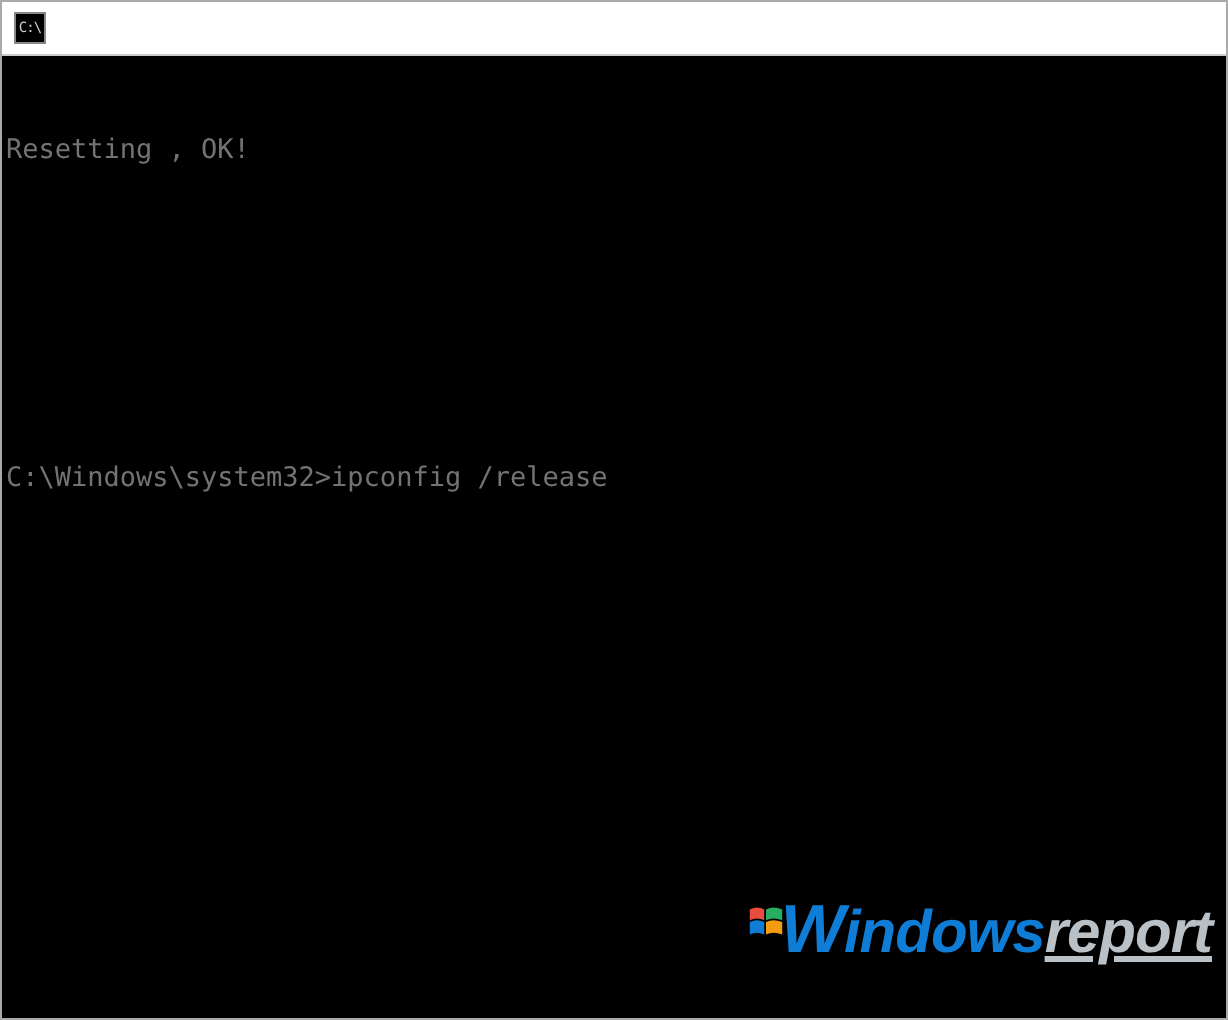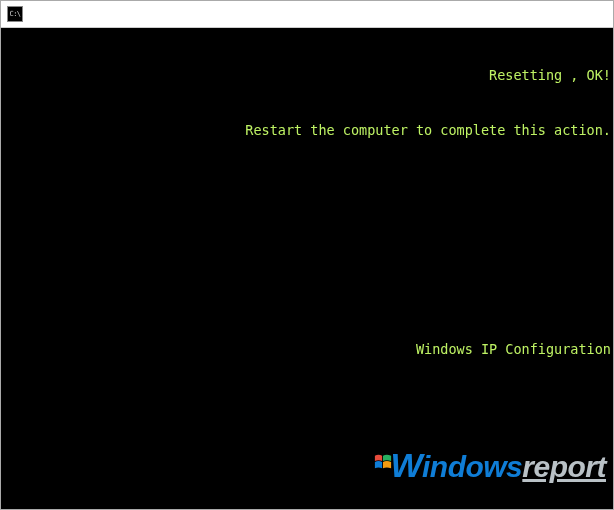--- a/index.html
+++ b/index.html
@@ -41,28 +41,27 @@
       font-size: 7px;
       color: #ccc;
       font-family: monospace;
       line-height: 1;
       border: 1px solid #888;
       letter-spacing: -0.5px;
     }
     .terminal {
       flex: 1;
       background: #000;
-      color: #bef264;
+      color: #737373;
       font-size: 13.5px;
       line-height: 1.35;
       padding: 2px 2px;
       white-space: pre;
       overflow: hidden;
       font-family: "Consolas", "Lucida Console", monospace;
-      text-align: right;
     }
     .line { white-space: pre; }
     .watermark {
       position: absolute;
       right: 8px;
       bottom: 28px;
       font-family: "Segoe UI", Arial, sans-serif;
       pointer-events: none;
       line-height: 1;
     }
@@ -93,25 +92,24 @@
   </style>
 </head>
 <body>
 
 <div class="window">
   <div class="titlebar">
     <div class="titlebar-icon">C:\</div>
   </div>
   <div class="terminal">
     <div class="line">Resetting , OK!</div>
-    <div class="line">Restart the computer to complete this action.</div>
     <div class="line">&nbsp;</div>
     <div class="line">&nbsp;</div>
+    <div class="line">C:\Windows\system32&gt;ipconfig /release</div>
     <div class="line">&nbsp;</div>
-    <div class="line">Windows IP Configuration</div>
     <div class="line">&nbsp;</div>
     <div class="line">&nbsp;</div>
     
     
     
     
     
     
     
     

